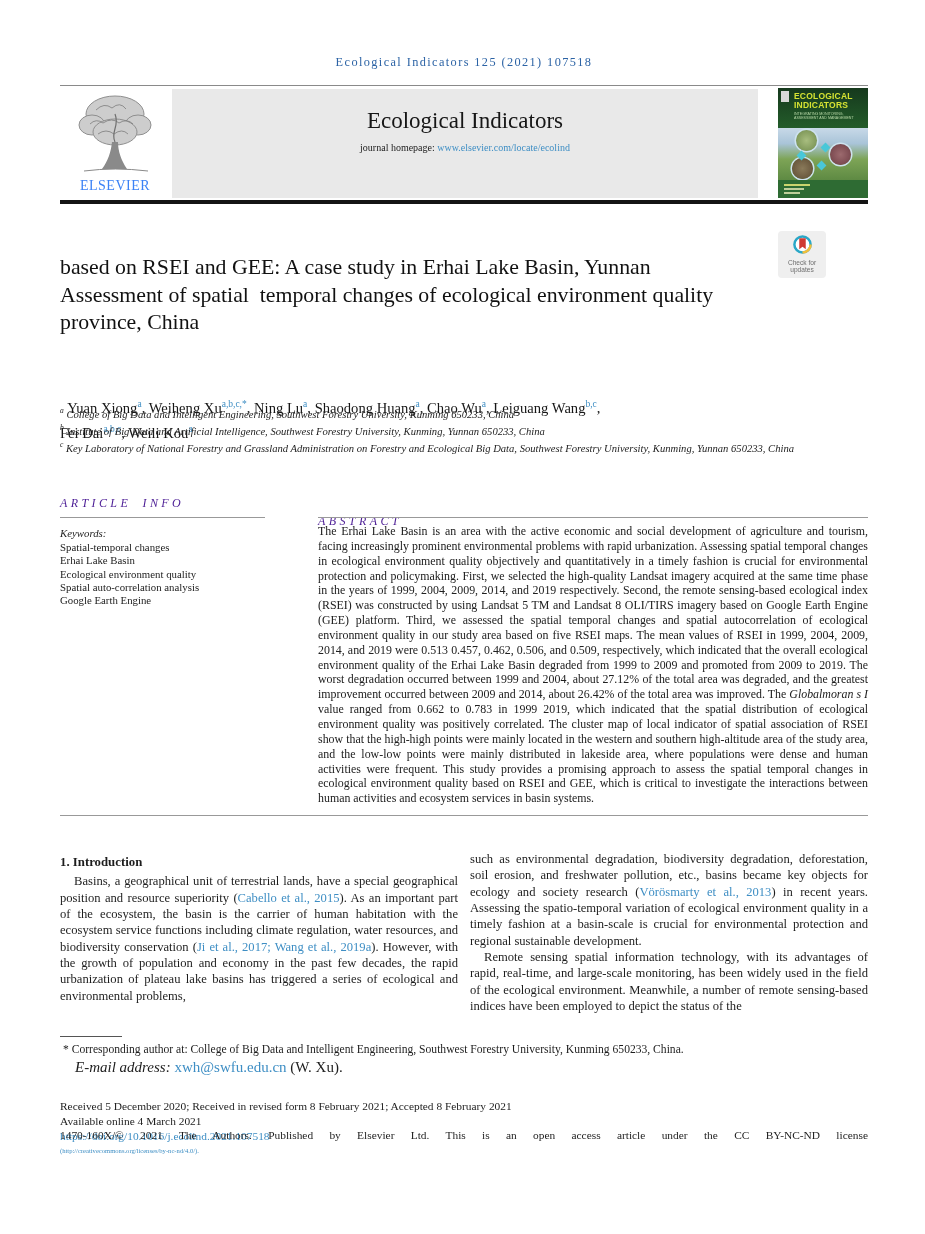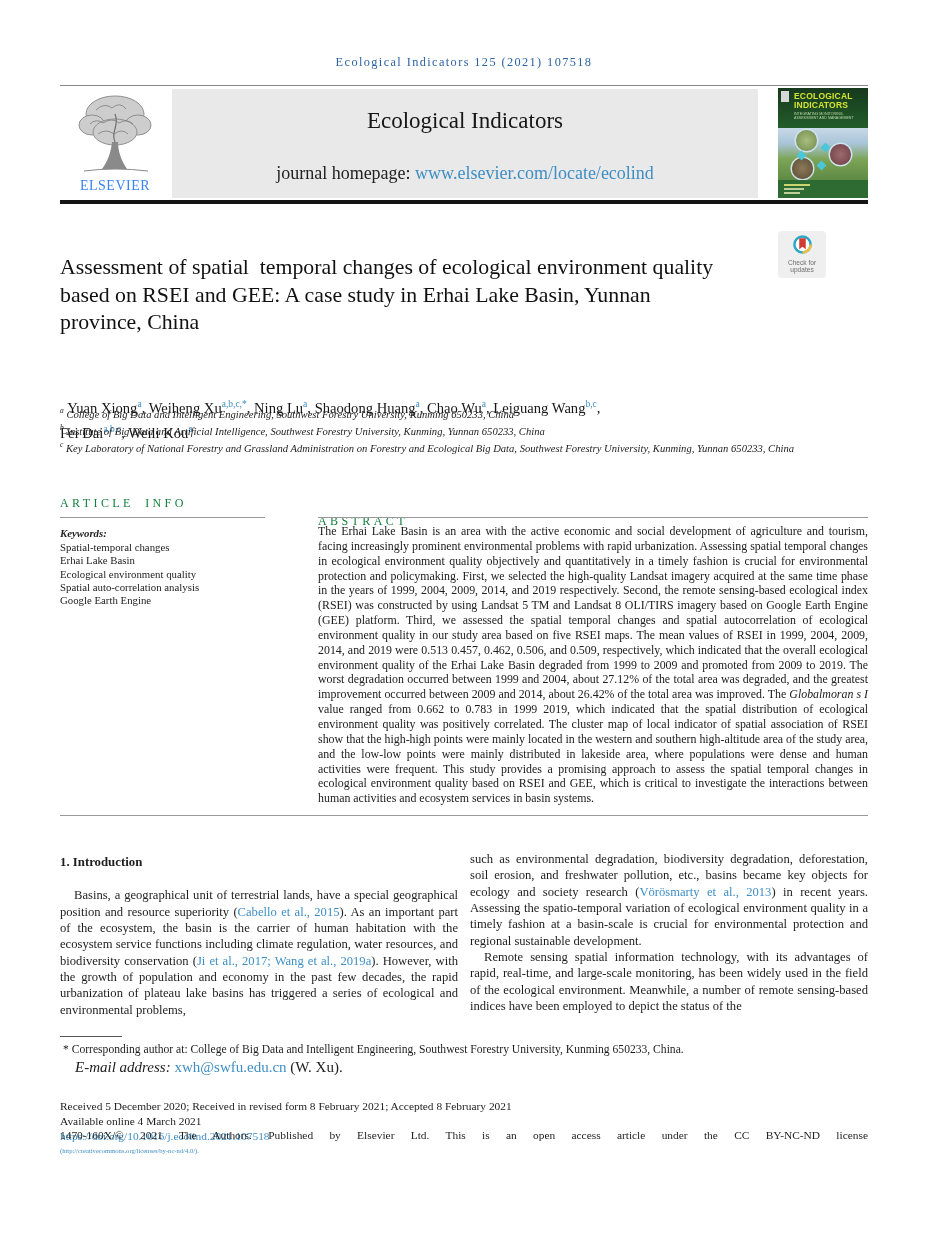--- a/index.html
+++ b/index.html
@@ -15,21 +15,21 @@
   .blackbar{position:absolute;top:200px;left:60px;width:808px;height:4px;background:#141414;}
 
   
   .logo-block{position:absolute;top:90px;left:60px;width:110px;height:108px;text-align:center;}
   .els-word{font-size:14px;color:#3b82f6;letter-spacing:0.5px;margin-top:-2px;}
   .gray-box{position:absolute;top:89px;left:172px;width:586px;height:109px;background:#e9e9e9;
             text-align:center;}
   .contents-line{margin-top:9px;font-size:12.2px;color:#222;}
   .sd{color:#3e8ec4;text-decoration:none;}
   .jtitle{margin-top:19px;font-size:23px;color:#161616;}
-  .homepage{margin-top:29px;font-size:18px;color:#222;}
+  .homepage{margin-top:8px;font-size:10px;color:#222;}
   .hp{color:#3e8ec4;text-decoration:none;}
 
   
   .cover{position:absolute;top:88px;left:778px;width:90px;height:110px;background:#ef4444;
          box-shadow:0 0 0 1px #9db39a inset;overflow:hidden;cursor:pointer;}
   .cv-top{position:absolute;top:0;left:0;right:0;height:40px;
           background:linear-gradient(#16391d,#235c2a);}
   .cv-logo{position:absolute;top:3px;left:3px;width:8px;height:11px;background:#d8d8d8;}
   .cv-title{position:absolute;top:4px;left:16px;font-family:"Liberation Sans",sans-serif;
             font-weight:bold;font-size:8.5px;line-height:9px;color:#d6e332;letter-spacing:0.2px;}
@@ -52,33 +52,33 @@
   .title{position:absolute;top:254px;left:60px;width:720px;font-size:21.8px;line-height:27.5px;color:#111;}
   .tl{white-space:pre;}
   .authors{position:absolute;top:352px;left:60px;width:770px;font-size:14.6px;line-height:21px;
            white-space:pre-wrap;color:#161616;}
   .asup{color:#3e8ec4;font-size:9.5px;}
   .affils{position:absolute;top:404px;left:60px;width:745px;font-style:italic;font-size:10.6px;
           line-height:13.6px;color:#222;}
   .affil sup{font-size:7.5px;}
 
   
-  .sechead{position:absolute;font-size:12px;letter-spacing:3.4px;word-spacing:5px;color:#15803d;}
+  .sechead{position:absolute;font-size:12px;letter-spacing:3.4px;word-spacing:5px;color:#4c1d95;font-style:italic;}
   .rule-ai{position:absolute;top:517px;left:60px;width:205px;border-top:1px solid #999;}
   .rule-ab{position:absolute;top:517px;left:318px;width:550px;border-top:1px solid #999;}
-  .kw-label{position:absolute;top:527px;left:60px;font-style:italic;font-size:10.8px;color:#222;font-weight:bold;}
+  .kw-label{position:absolute;top:527px;left:60px;font-style:italic;font-size:10.8px;color:#222;}
   .kw-list{position:absolute;top:541px;left:60px;font-size:10.8px;line-height:13.3px;color:#222;}
   .abstract{position:absolute;top:524px;left:318px;width:550px;margin:0;font-size:11.9px;
             line-height:14.85px;text-align:justify;color:#202020;}
   .rule-full{position:absolute;top:815px;left:60px;width:808px;border-top:1px solid #999;}
 
   
   .cols{position:absolute;top:851px;left:60px;width:808px;display:flex;gap:12px;}
   .col{width:398px;font-size:12.6px;line-height:16.35px;text-align:justify;color:#1d1d1d;}
-  .sec{font-size:12.8px;font-weight:bold;margin:3px 0 17px 0;text-align:left;}
+  .sec{font-size:12.8px;font-weight:bold;margin:3px 0 3px 0;text-align:left;}
   .bp{margin:0;}
   .bp[data-indent="1"]{text-indent:14px;}
   .lnk{color:#3e8ec4;text-decoration:none;cursor:pointer;}
   .it{font-style:italic;}
 
   
   .fnote-rule{position:absolute;top:1036px;left:60px;width:62px;border-top:1px solid #555;}
   .fn1{position:absolute;top:1043px;left:63px;width:790px;font-size:11.6px;color:#1d1d1d;}
   .fn2{position:absolute;top:1059px;left:75px;width:790px;font-size:15px;color:#1d1d1d;}
   .doi{position:absolute;top:1130px;left:60px;font-size:11.4px;color:#3e8ec4;text-decoration:none;cursor:pointer;}
@@ -154,22 +154,22 @@
       <path d="M7.6 4.5 h6.8 v11.5 l-3.4 -2.6 -3.4 2.6 z" fill="#cf3a32"></path>
     </svg>
     <div class="badge-tx">
       <div>Check for</div>
       <div>updates</div>
     </div>
   </div>
 
   <div class="title">
 
-  <div class="tl">Assessment of spatial  temporal changes of ecological environment quality</div>
-      <div class="tl">based on RSEI and GEE: A case study in Erhai Lake Basin, Yunnan</div>
+  <div class="tl">based on RSEI and GEE: A case study in Erhai Lake Basin, Yunnan</div>
+      <div class="tl">Assessment of spatial  temporal changes of ecological environment quality</div>
       <div class="tl">province, China</div>
     </div>
 
   <div class="authors">
     
   <span class="author"><span>Yuan Xiong</span><sup class="asup">a</sup><span>, </span></span><span class="author"><span>Weiheng Xu</span><sup class="asup">a,b,c,*</sup><span>, </span></span><span class="author"><span>Ning Lu</span><sup class="asup">a</sup><span>, </span></span><span class="author"><span>Shaodong Huang</span><sup class="asup">a</sup><span>, </span></span><span class="author"><span>Chao Wu</span><sup class="asup">a</sup><span>, </span></span><span class="author"><span>Leiguang Wang</span><sup class="asup">b,c</sup><span>,
 </span></span><span class="author"><span>Fei Dai</span><sup class="asup">a,b,c</sup><span>, </span></span><span class="author"><span>Weili Kou</span><sup class="asup">a</sup><span></span></span></div>
 
   <div class="affils">
 

